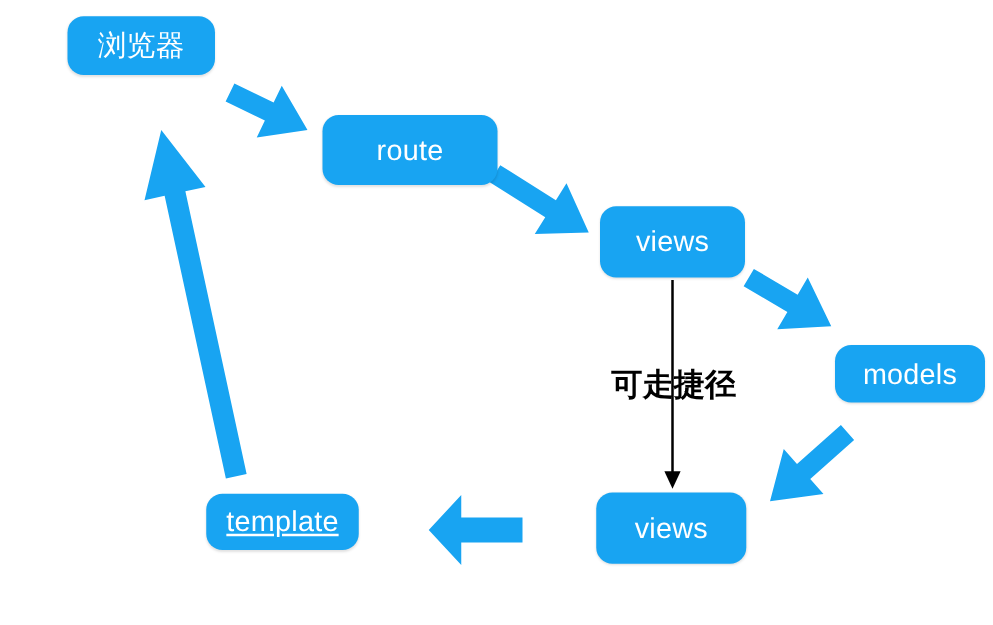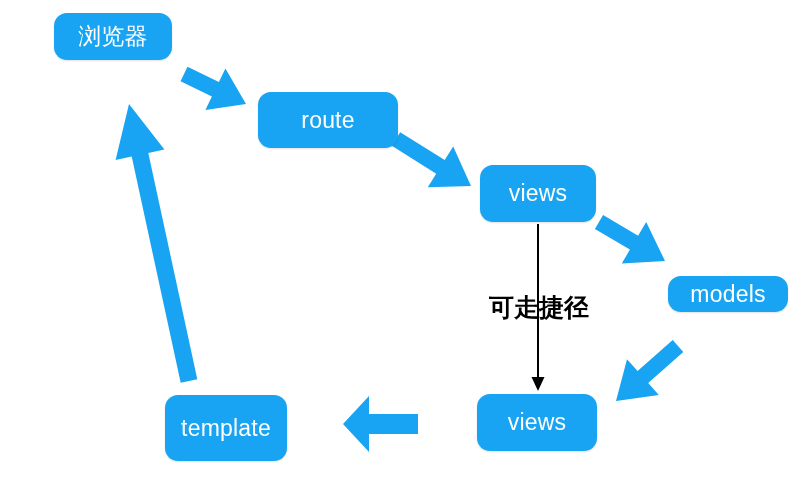--- a/index.html
+++ b/index.html
@@ -32,23 +32,23 @@
     align-items: center;
     justify-content: center;
     font-size: 23px;
     letter-spacing: 0.2px;
     box-shadow: 0 1px 2px rgba(0,0,0,0.12);
     white-space: nowrap;
   }
   .n-browser      { left: 54px;  top: 13px;  width: 118px; height: 47px; }
   .n-route        { left: 258px; top: 92px;  width: 140px; height: 56px; }
   .n-views-top    { left: 480px; top: 165px; width: 116px; height: 57px; }
-  .n-models       { left: 668px; top: 276px; width: 120px; height: 36px; }
+  .n-models       { left: 668px; top: 276px; width: 120px; height: 46px; }
   .n-views-bottom { left: 477px; top: 394px; width: 120px; height: 57px; }
-  .n-template     { left: 165px; top: 395px; width: 122px; height: 66px; }
+  .n-template     { left: 165px; top: 395px; width: 122px; height: 45px; text-decoration: underline; }
   .shortcut-label {
     position: absolute;
     left: 485px;
     top: 291px;
     width: 108px;
     text-align: center;
     font-size: 25px;
     font-weight: bold;
     color: #000000;
     white-space: nowrap;

